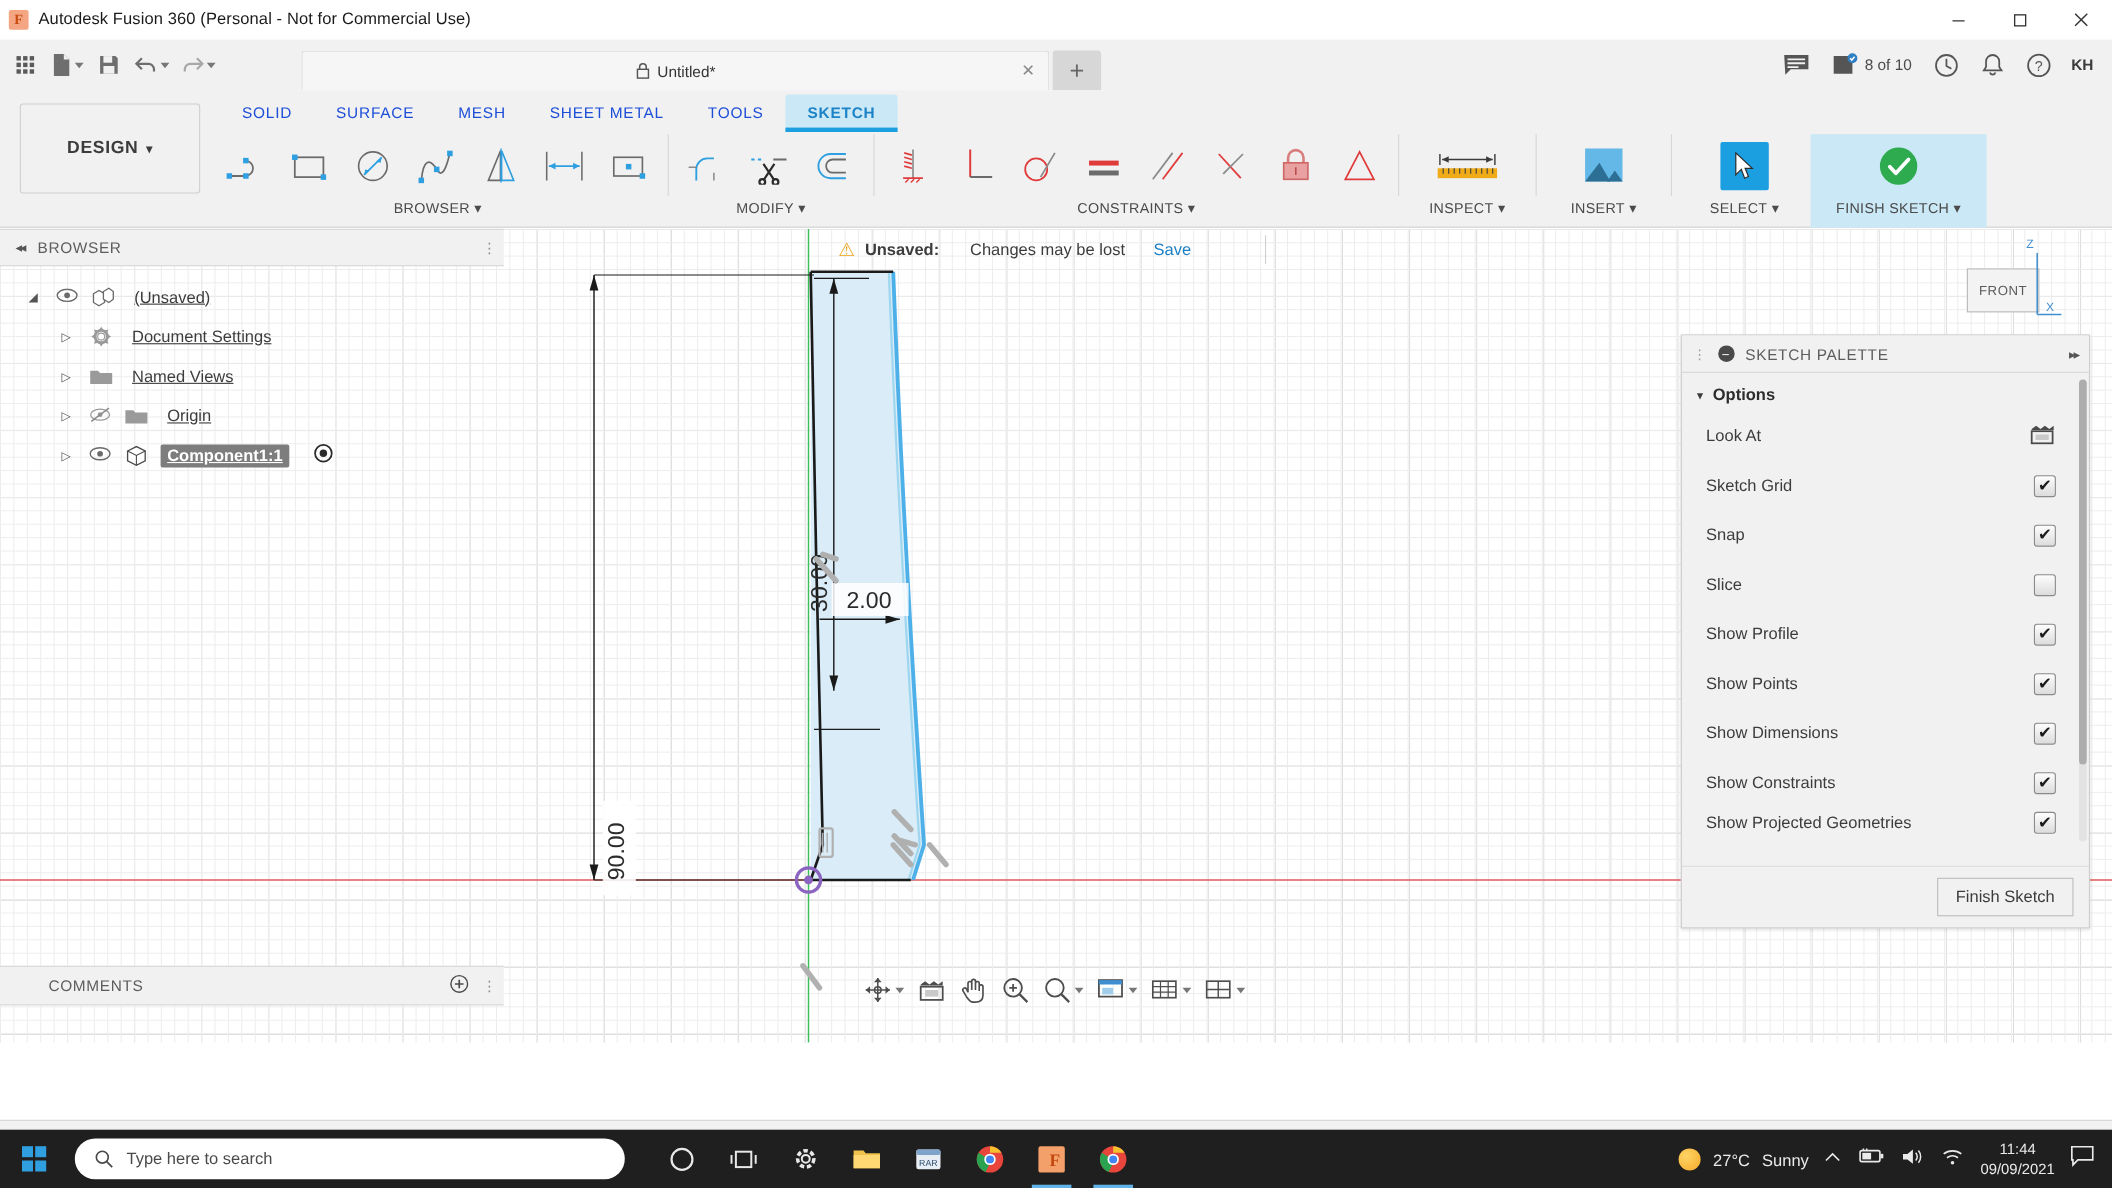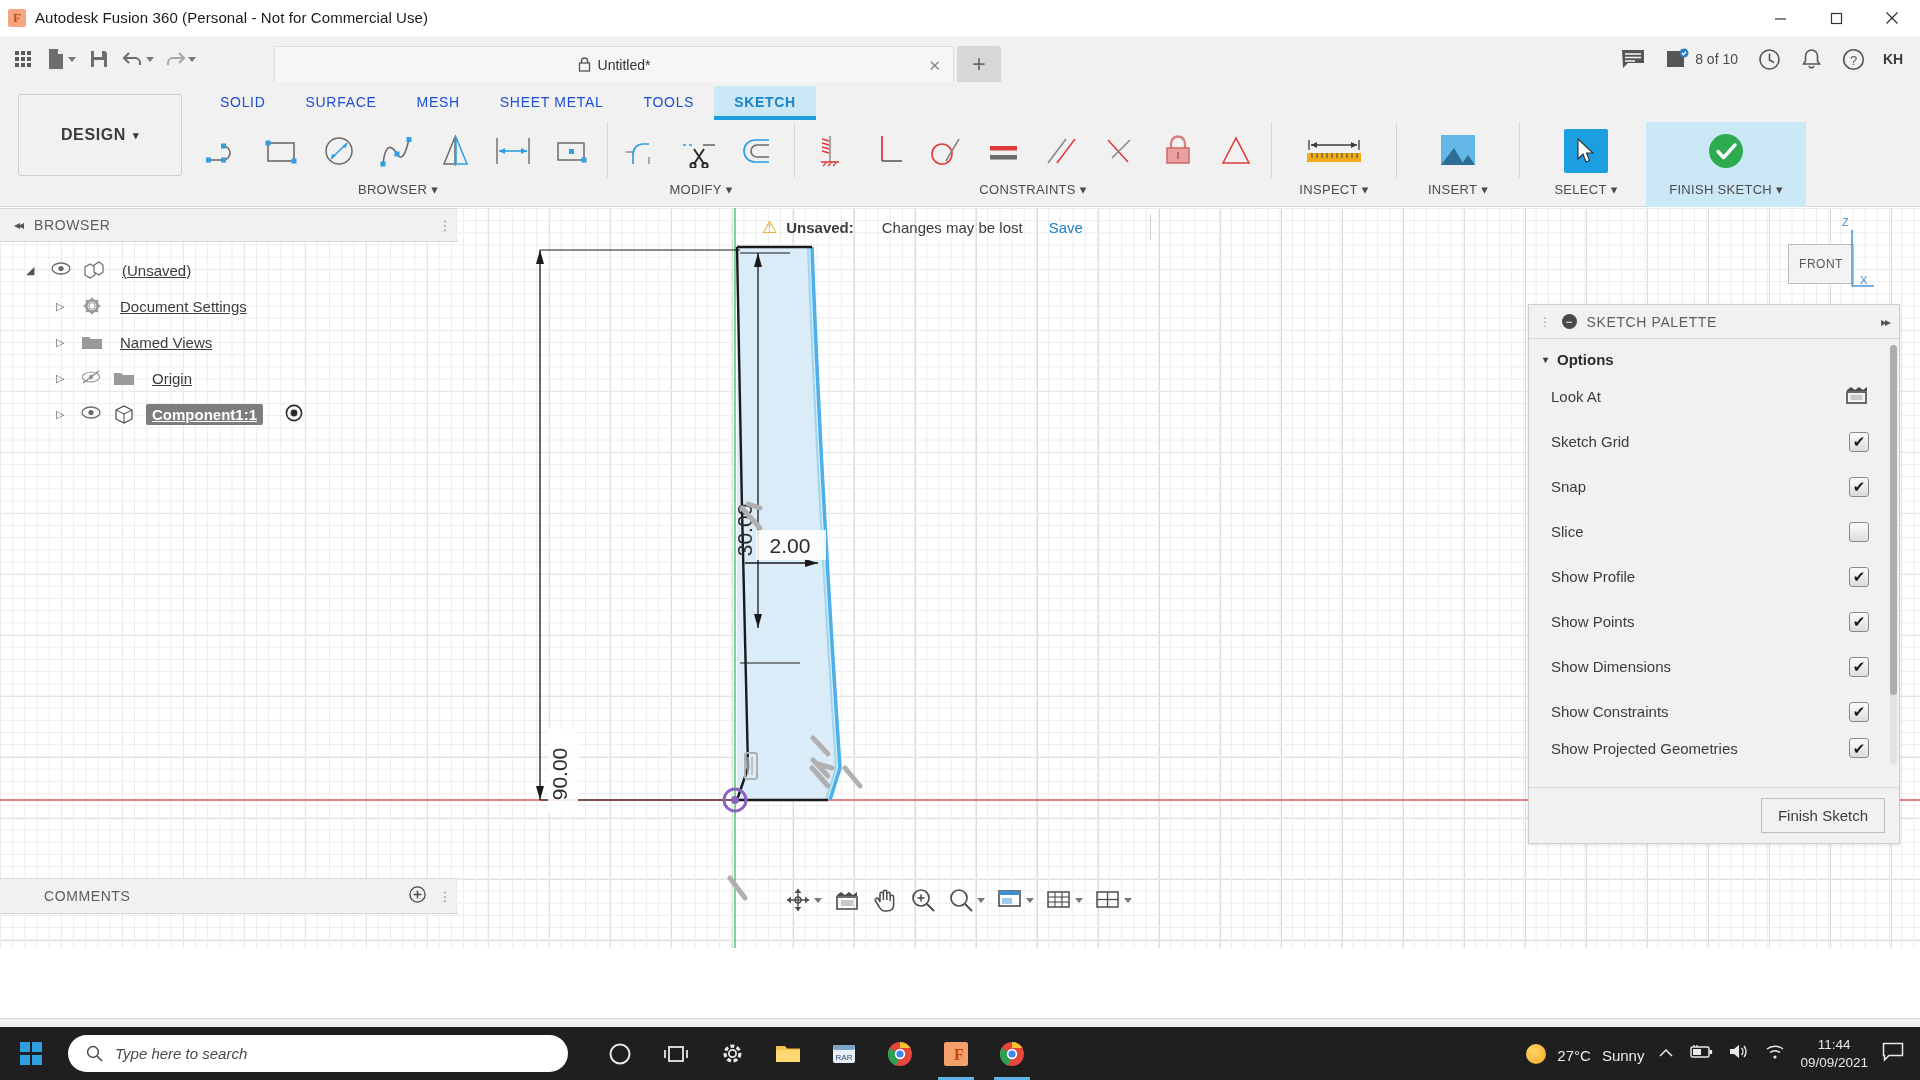--- a/index.html
+++ b/index.html
@@ -257,21 +257,21 @@
     background: #1f1f1f; display: flex; align-items: center; z-index: 60;
   }
   .start {
     width: 62px; height: 53px; display: flex; align-items: center; justify-content: center;
   }
   .winlogo { display: grid; grid-template-columns: 10px 10px; grid-template-rows: 10px 10px; gap: 2.5px; }
   .winlogo i { background: #2f9fe0; display: block; }
   .search {
     width: 500px; height: 37px; background: #ffffff; border-radius: 19px;
     display: flex; align-items: center; gap: 12px; padding-left: 18px; margin-left: 6px;
-    font-size: 15px; color: #4a4a4a; font-style: italic;
+    font-size: 15px; color: #4a4a4a;
   }
   .tb-icons { display: flex; align-items: center; gap: 4px; margin-left: 26px; }
   .tbi {
     width: 52px; height: 53px; display: flex; align-items: center; justify-content: center;
     position: relative; color: #e8e8e8;
   }
   .tbi.active:after {
     content:""; position:absolute; left: 8px; right: 8px; bottom: 0; height: 3px; background:#5fb3e8;
   }
   .tray { margin-left: auto; display: flex; align-items: center; gap: 14px; padding-right: 16px; color: #eaeaea; font-size: 14px; }

